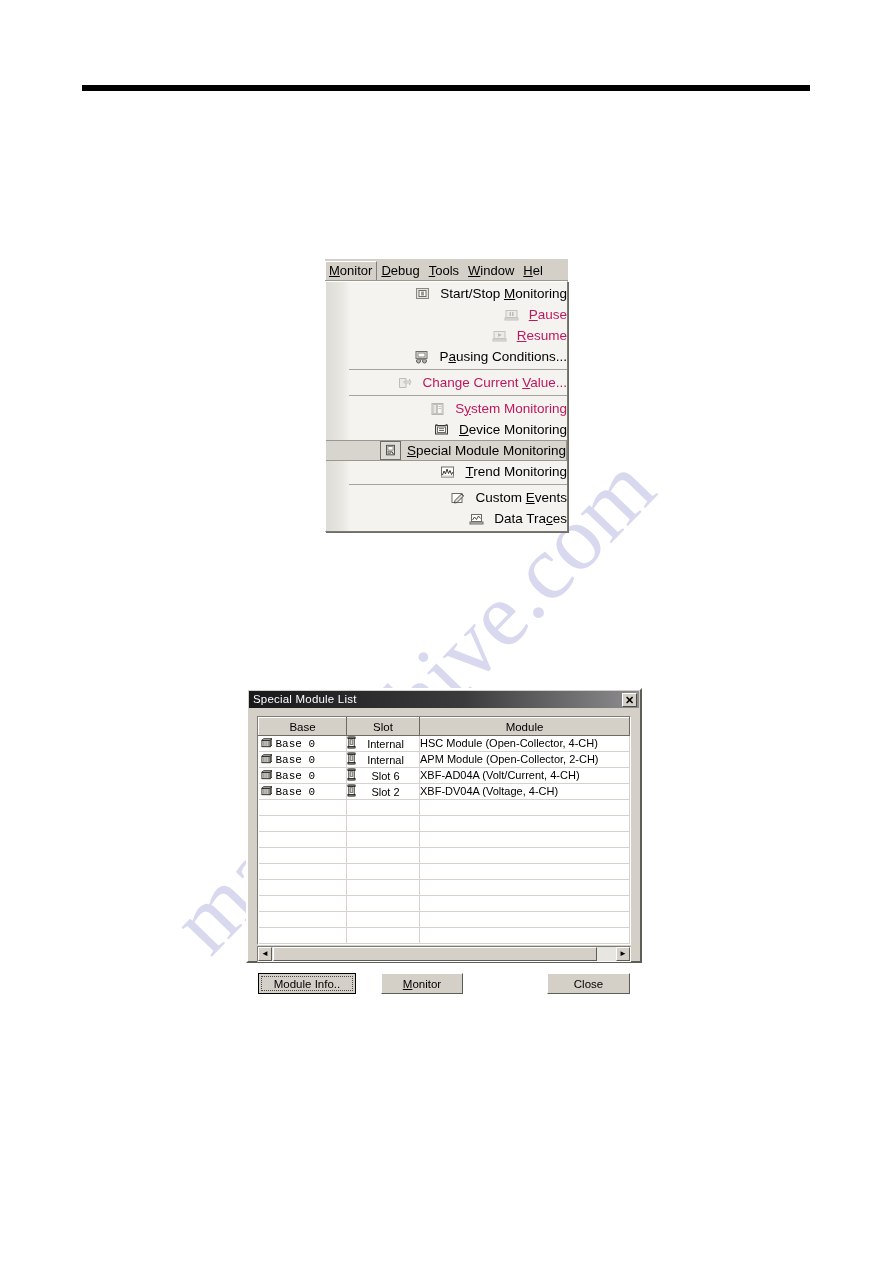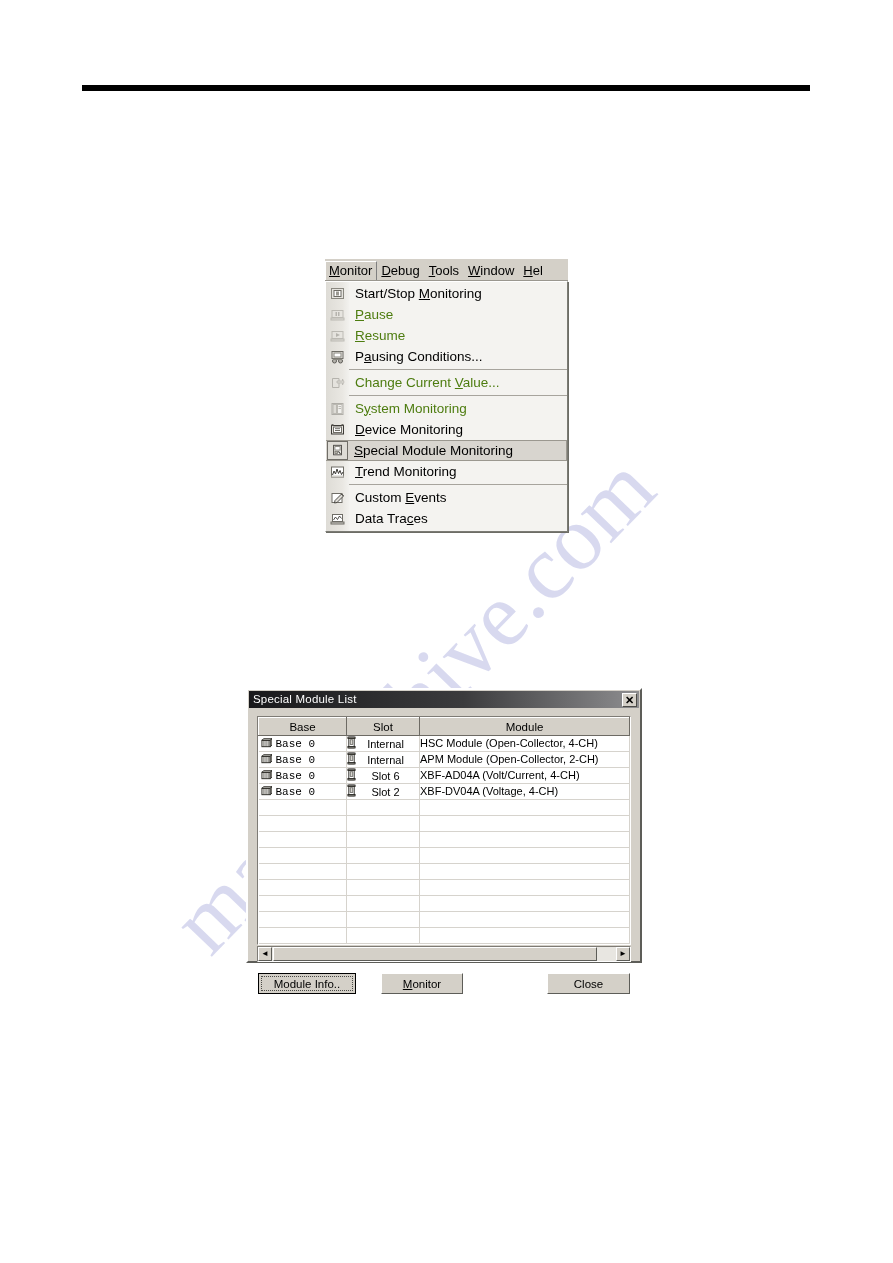--- a/index.html
+++ b/index.html
@@ -106,39 +106,40 @@
     background: linear-gradient(to right, #dedcd6 0%, #e9e7e2 70%, #f2f1ee 100%);
   }
 
   .menu-item {
     position: relative;
     display: flex;
     align-items: center;
     height: 21px;
     padding-left: 0px;
     z-index: 1;
+    justify-content: flex-end;
   }
   .mi-icon {
     width: 23px;
     min-width: 23px;
     height: 21px;
     display: flex;
     align-items: center;
     justify-content: center;
   }
   .mi-icon svg { display: block; }
   .mi-label {
     font-size: 13.5px;
     line-height: 16px;
     color: #000000;
     padding-left: 6px;
     white-space: nowrap;
     font-family: "Liberation Sans", sans-serif;
   }
-  .menu-item.disabled .mi-label { color: #4d7c0f; }
+  .menu-item.disabled .mi-label { color: #be185d; }
   .menu-item.disabled .mi-icon { opacity: 0.45; }
   .mi-label .u { text-decoration: underline; }
 
   .menu-item.selected {
     background: #d8d5cf;
     border-top: 1px solid #9b9890;
     border-bottom: 1px solid #9b9890;
     border-right: 1px solid #9b9890;
     height: 19px;
     margin-right: 0px;

